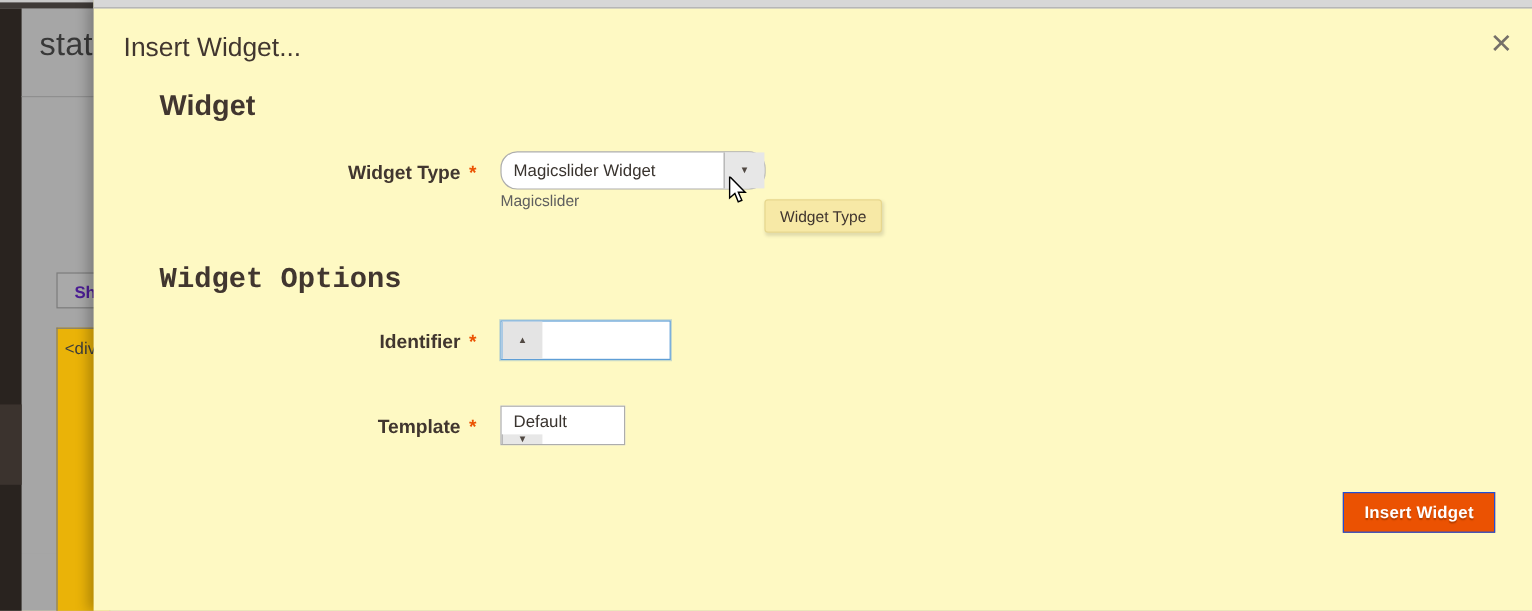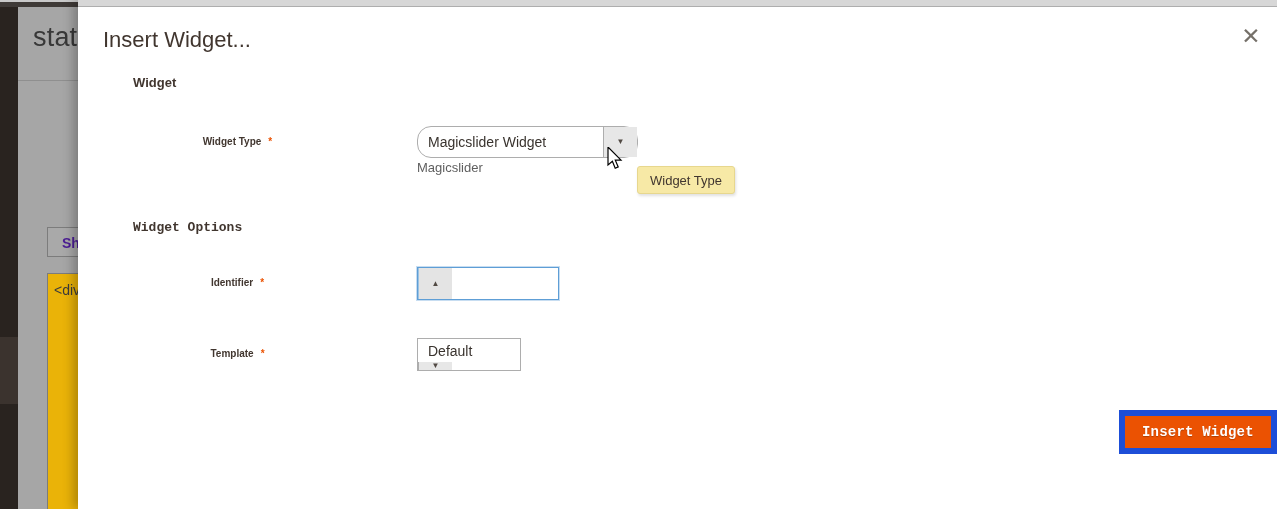--- a/index.html
+++ b/index.html
@@ -16,31 +16,31 @@
   .bg-sidebar-selected{position:absolute;left:0;top:330px;width:18px;height:67px;background:#3b332e;}
   .bg-page-title{position:absolute;left:33px;top:22px;font-size:27px;font-weight:400;color:#383838;letter-spacing:.2px;}
   .bg-divider{position:absolute;left:18px;top:80px;width:60px;height:1px;background:#8f8f8f;}
   .bg-editor-btn{position:absolute;left:47px;top:227px;width:45px;height:30px;
     border:1px solid #7c7c7c;background:#a9a9a9;color:#4c1d95;
     font-size:14px;font-weight:600;line-height:30px;padding-left:14px;box-sizing:border-box;}
   .bg-textarea{position:absolute;left:47px;top:273px;width:45px;height:236px;
     border:1px solid #7c7c7c;border-bottom:none;color:#3c3c3c;font-size:14px;
     padding:8px 0 0 6px;box-sizing:border-box;background:#eab308;}
   
-  .modal{position:absolute;left:78px;top:0;width:1199px;height:509px;background:#ffffff;
+  .modal{position:absolute;left:78px;top:0;width:1199px;height:509px;background:#fef9c3;
     box-shadow:-5px 0 10px rgba(0,0,0,.25);}
   .modal-topstrip{position:absolute;left:0;top:0;width:1199px;height:7px;background:#d7d7d7;border-bottom:1px solid #aeaeae;box-sizing:border-box;}
   .modal-title{position:absolute;left:25px;top:27px;font-size:22px;font-weight:400;color:#41362f;}
   .close-btn{position:absolute;right:12px;top:22px;width:28px;height:28px;line-height:28px;
     text-align:center;font-size:23px;color:#757069;cursor:pointer;font-weight:300;}
-  .section-heading{position:absolute;left:55px;font-size:13px;font-weight:700;color:#41362f;}
+  .section-heading{position:absolute;left:55px;font-size:24px;font-weight:700;color:#41362f;}
   .heading-widget{top:75px;}
   .heading-widget-options{top:220px;font-family:Liberation Mono, monospace;}
   
-  .field-label{position:absolute;width:319px;text-align:center;font-size:10px;font-weight:700;color:#41362f;}
+  .field-label{position:absolute;width:319px;text-align:right;font-size:16px;font-weight:700;color:#41362f;}
   .req{color:#eb5202;margin-left:7px;font-weight:700;}
   .label-widget-type{left:0;top:136px;}
   .label-identifier{left:0;top:277px;}
   .label-template{left:0;top:348px;}
   .select{position:absolute;display:flex;align-items:stretch;background:#ffffff;
     border:1px solid #adadad;box-sizing:border-box;cursor:pointer;}
   .select .value{flex:1;font-size:14px;color:#39332e;padding:0 10px;display:flex;align-items:center;white-space:nowrap;overflow:hidden;}
   .select .drop{width:33px;background:#e7e7e7;border-left:1px solid #adadad;
     display:flex;align-items:center;justify-content:center;}
   .caret{font-size:8px;color:#514943;line-height:1;}
@@ -51,23 +51,23 @@
   .field-note{position:absolute;left:339px;top:160px;font-size:13px;color:#5f5f5f;}
   
   .tooltip{position:absolute;left:559px;top:166px;height:26px;padding:0 12px;
     background:#f7e9a6;border:1px solid #e7d78e;border-radius:3px;
     font-size:13px;color:#41362f;display:flex;align-items:center;
     box-shadow:1px 2px 3px rgba(0,0,0,.12);}
   
   .cursor{position:absolute;left:529px;top:147px;width:18px;height:26px;pointer-events:none;}
   
   .primary-btn{position:absolute;left:1041px;top:410px;height:33px;padding:16px 17px;
-    background:#eb5202;border:6px solid #1d4ed8;color:#ffffff;font-size:14px;font-weight:700;
+    background:#eb5202;border:1px solid #1d4ed8;color:#ffffff;font-size:14px;font-weight:700;
     display:flex;align-items:center;cursor:pointer;letter-spacing:.2px;
-    text-shadow:0 1px 1px rgba(0,0,0,.25);font-family:Liberation Mono, monospace;}
+    text-shadow:0 1px 1px rgba(0,0,0,.25);}
 </style>
 </head>
 <body>
 
 <div class="bg-left">
   <div class="bg-topbar"></div>
   <div class="bg-topline"></div>
   <div class="bg-sidebar">
     <div class="bg-sidebar-selected"></div>
   </div>

